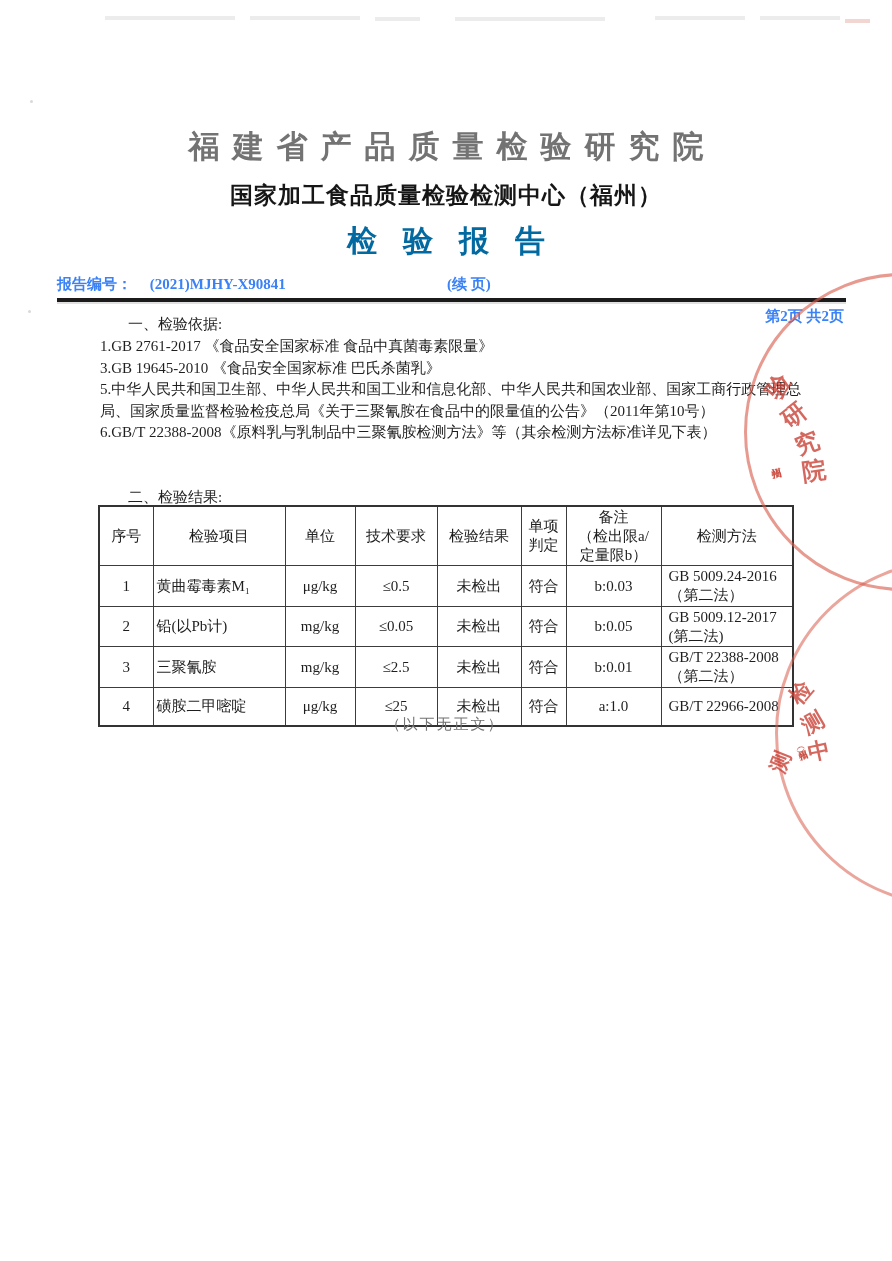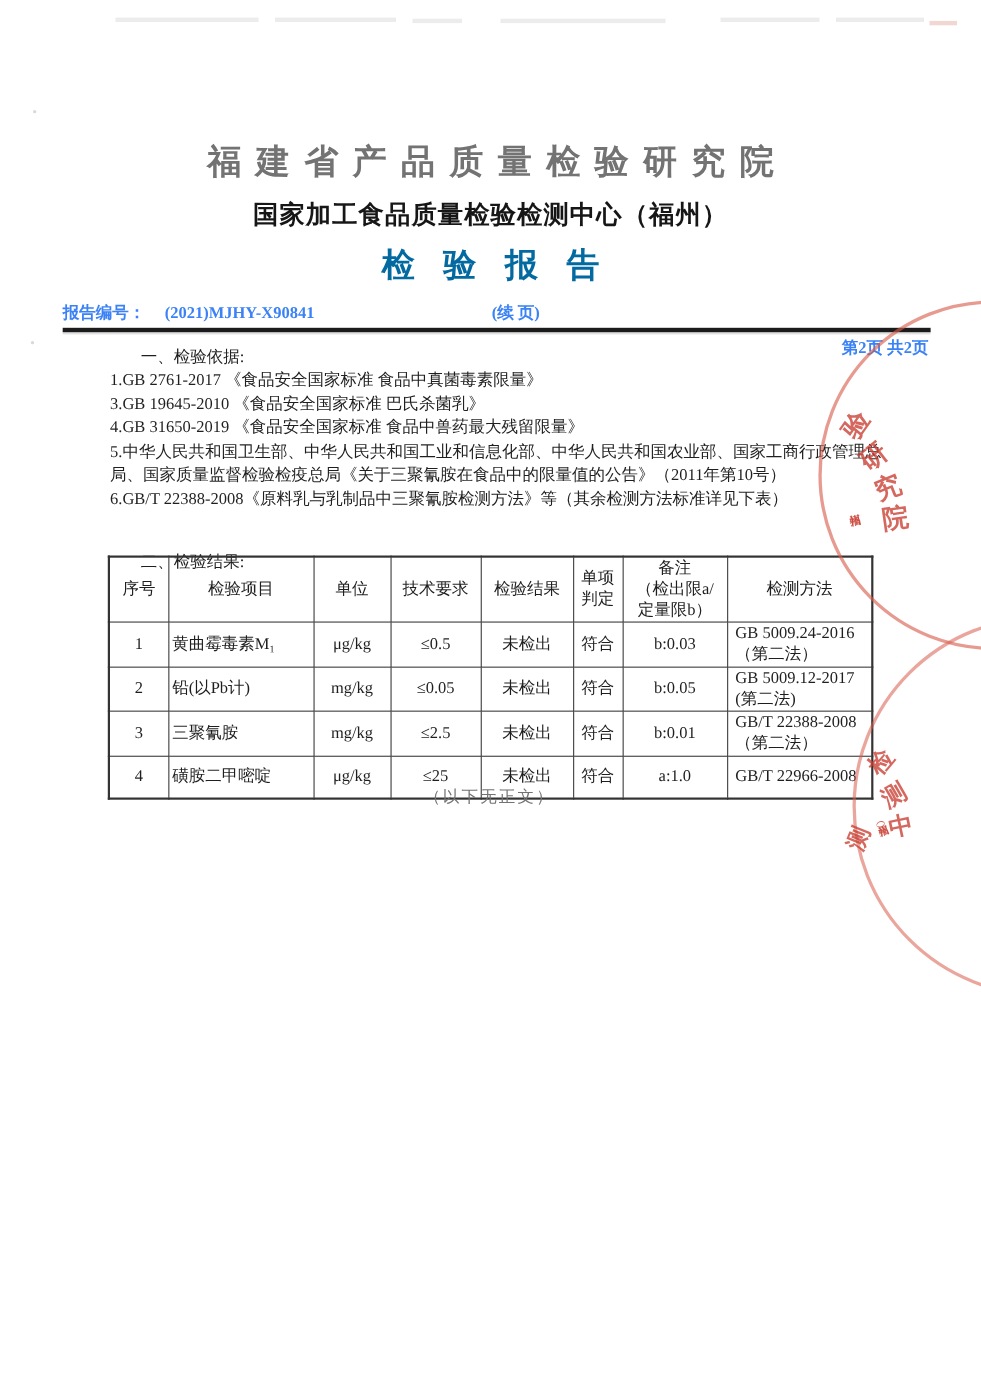--- a/index.html
+++ b/index.html
@@ -25,21 +25,21 @@
   .meta-no{margin-left:14px;}
   .meta-center{position:absolute;left:390px;top:0;}
   .meta-right{position:absolute;right:2px;top:0;margin-top:32px;}
   .rule{position:absolute;top:298px;left:57px;width:789px;height:4px;background:#1b1b1b;
         box-shadow:0 2px 0 rgba(0,0,0,0.12);}
 
   
   .basis-head{position:absolute;top:315px;left:128px;font-size:15px;}
   .basis-list{position:absolute;top:336px;left:100px;width:712px;font-size:15px;line-height:21.5px;}
   .basis-item{margin:0;}
-  .results-head{position:absolute;top:488px;left:128px;font-size:15px;margin-top:13px;}
+  .results-head{position:absolute;top:488px;left:128px;font-size:15px;}
 
   
   .tablewrap{position:absolute;top:505px;left:98px;}
   table{border-collapse:collapse;table-layout:fixed;width:694px;font-size:15px;color:#1e1e1e;}
   th,td{border:1px solid #3c3c3c;vertical-align:middle;text-align:center;
         padding:1px 3px;line-height:1.25;font-weight:normal;overflow:hidden;}
   table{border:2px solid #333;}
   thead th{height:55px;}
   tbody td{height:35px;}
   .col-item{text-align:left;}
@@ -92,21 +92,20 @@
     </span>
     <span class="meta-center">(续 页)</span>
     <span class="meta-right">第2页 共2页</span>
   </div>
   <div class="rule"></div>
 
   <div class="basis-head">一、检验依据:</div>
   <div class="basis-list">
     <div class="basis-item">1.GB 2761-2017 《食品安全国家标准 食品中真菌毒素限量》</div>
     <div class="basis-item">3.GB 19645-2010 《食品安全国家标准 巴氏杀菌乳》</div>
-    <div class="basis-item">4.GB 31650-2019 《食品安全国家标准 食品中兽药最大残留限量》</div>
     <div class="basis-item">5.中华人民共和国卫生部、中华人民共和国工业和信息化部、中华人民共和国农业部、国家工商行政管理总局、国家质量监督检验检疫总局《关于三聚氰胺在食品中的限量值的公告》（2011年第10号）</div>
     <div class="basis-item">6.GB/T 22388-2008《原料乳与乳制品中三聚氰胺检测方法》等（其余检测方法标准详见下表）</div>
   </div>
 
   <div class="results-head">二、检验结果:</div>
 
   <div class="tablewrap">
     <table>
       <colgroup>
         <col style="width:54px">

